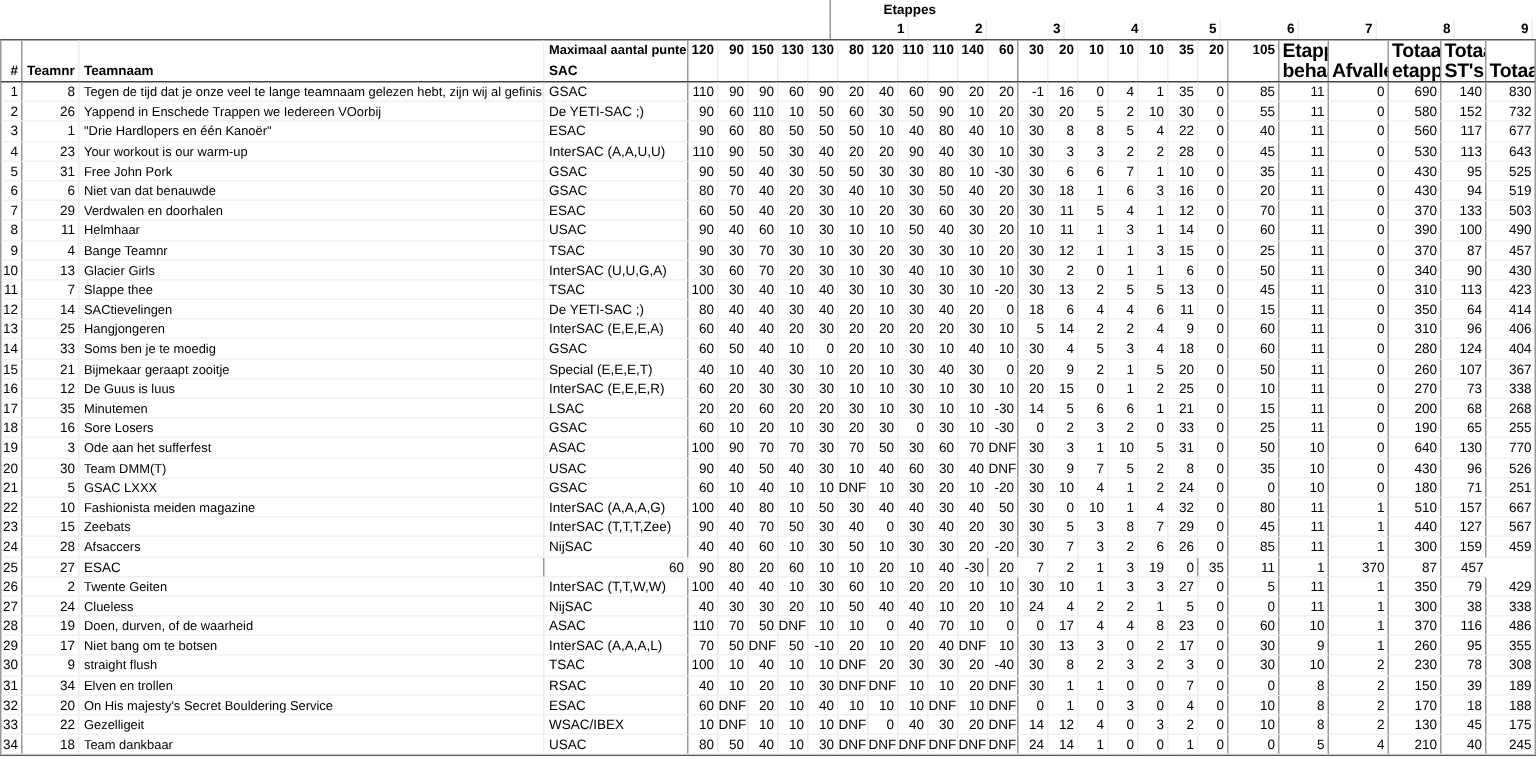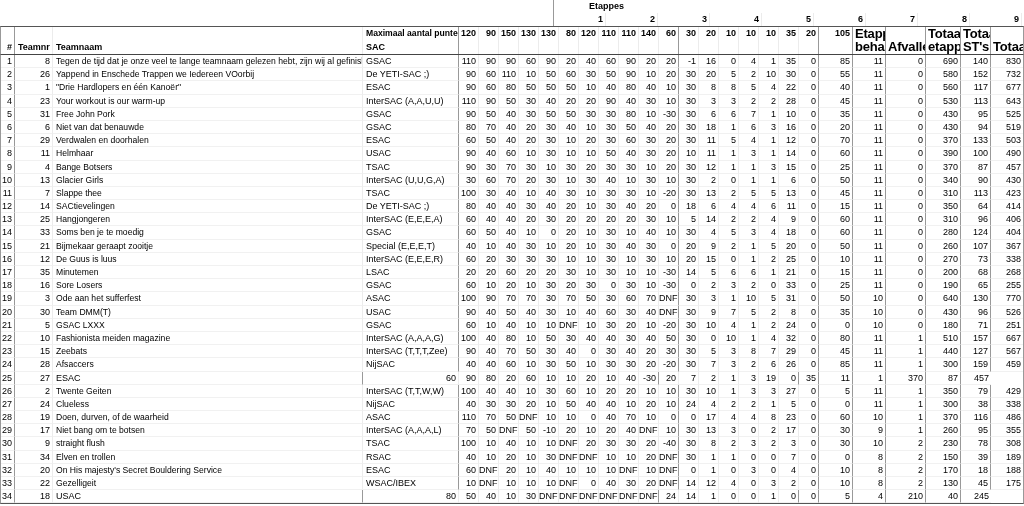--- a/index.html
+++ b/index.html
@@ -357,21 +357,21 @@
         <div class="cell num bdr">60</div>
         <div class="cell num bdr">11</div>
         <div class="cell num bdr">0</div>
         <div class="cell num bdr">390</div>
         <div class="cell num bdr">100</div>
         <div class="cell num nob">490</div>
       </div>
       <div class="grid drow">
         <div class="cell num bdr">9</div>
         <div class="cell num">4</div>
-        <div class="cell txt name-cell">Bange Botsers</div>
+        <div class="cell txt name-cell">Bange Teamnr</div>
         <div class="cell txt bdr">TSAC</div>
         <div class="cell num">90</div>
         <div class="cell num">30</div>
         <div class="cell num">70</div>
         <div class="cell num">30</div>
         <div class="cell num">10</div>
         <div class="cell num">30</div>
         <div class="cell num">20</div>
         <div class="cell num">30</div>
         <div class="cell num">30</div>
@@ -1106,20 +1106,21 @@
         <div class="cell num bdr">10</div>
         <div class="cell num bdr">8</div>
         <div class="cell num bdr">2</div>
         <div class="cell num bdr">130</div>
         <div class="cell num bdr">45</div>
         <div class="cell num nob">175</div>
       </div>
       <div class="grid drow">
         <div class="cell num bdr">34</div>
         <div class="cell num">18</div>
+        <div class="cell txt name-cell">Team dankbaar</div>
         <div class="cell txt bdr">USAC</div>
         <div class="cell num">80</div>
         <div class="cell num">50</div>
         <div class="cell num">40</div>
         <div class="cell num">10</div>
         <div class="cell num">30</div>
         <div class="cell num">DNF</div>
         <div class="cell num">DNF</div>
         <div class="cell num">DNF</div>
         <div class="cell num">DNF</div>

